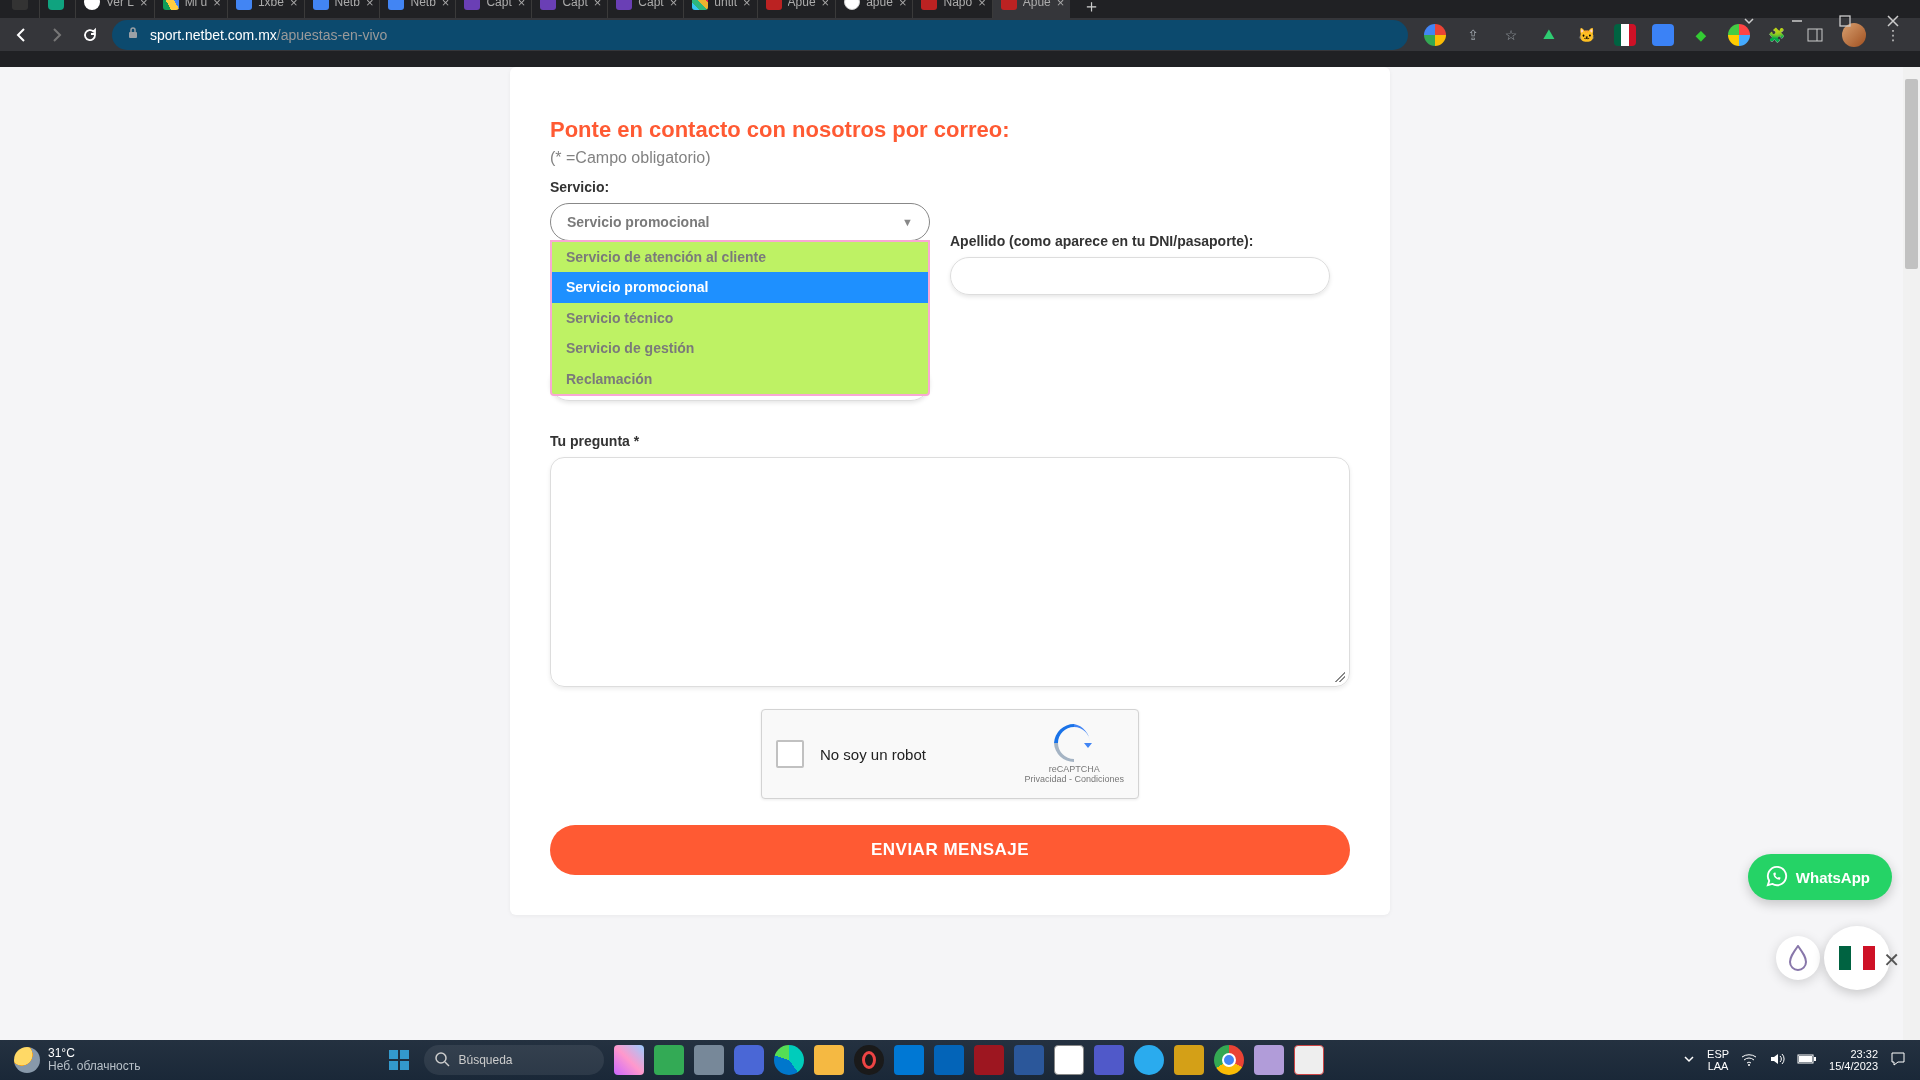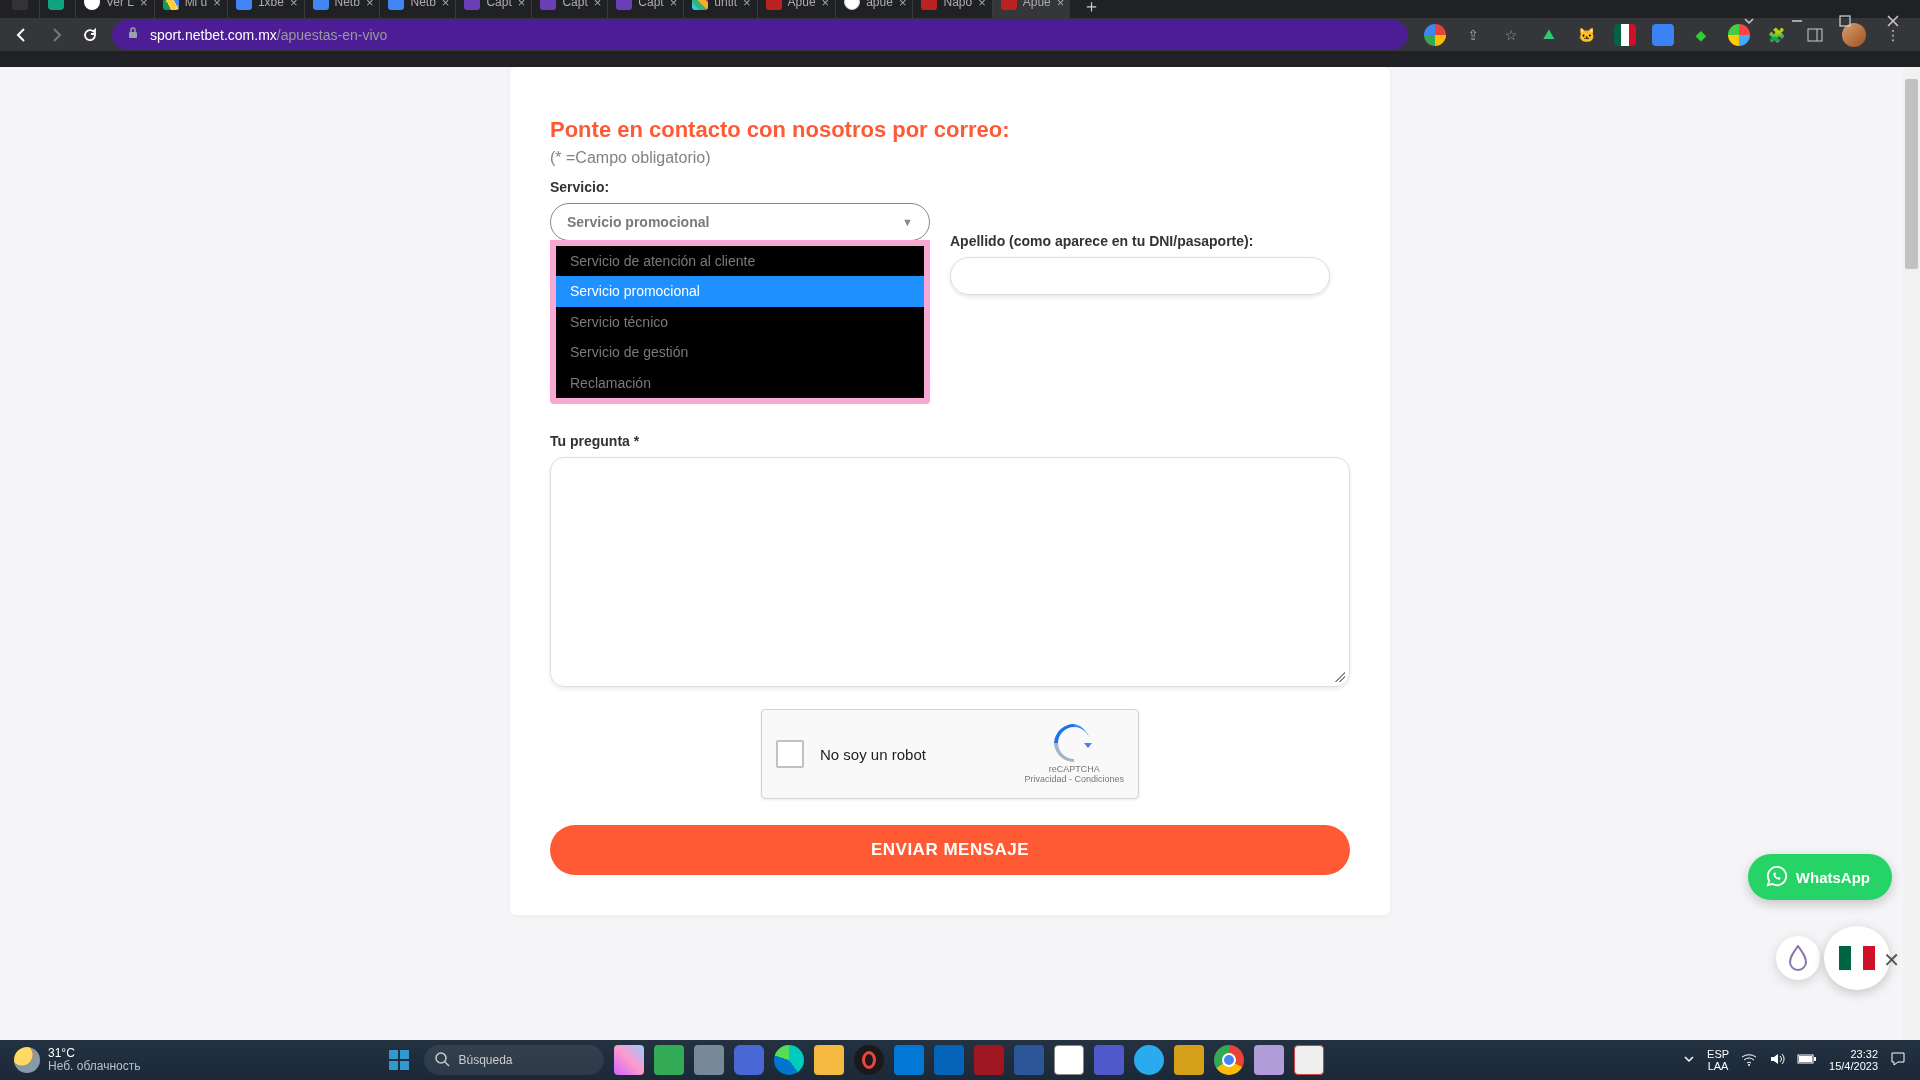--- a/index.html
+++ b/index.html
@@ -18,21 +18,21 @@
   .tab.active { background: #35363a; border-radius: 8px 8px 0 0; border-right: none; }
   .tab-favicon { width: 16px; height: 16px; border-radius: 3px; background: #555; flex: 0 0 16px; }
   .tab-title { overflow: hidden; flex:1; }
   .tab-close { color: #aaa; font-size: 13px; line-height: 1; flex:0 0 auto; }
   .tab-add { color: #ccc; width: 28px; text-align: center; padding-left: 12px; font-size: 18px; }
   
   
   .toolbar { height: 33px; background: #35363a; display: flex; align-items: center; padding: 0 10px; gap: 10px; }
   .nav-btn { width: 24px; height: 24px; display:flex; align-items:center; justify-content:center; color: #9aa0a6; }
   .nav-btn.enabled { color: #fff; }
-  .omnibox { flex: 1; height: 30px; background: #4c1d95; border-radius: 15px; display: flex; align-items: center; padding: 0 14px; color: #e8eaed; font-size: 14px; gap: 10px; }
+  .omnibox { flex: 1; height: 30px; background: #0c4a6e; border-radius: 15px; display: flex; align-items: center; padding: 0 14px; color: #e8eaed; font-size: 14px; gap: 10px; }
   .lock-icon { color: #9aa0a6; }
   .omnibox-host { color: #fff; }
   .omnibox-path { color: #9a9a9a; }
   .ext-icons { display: flex; align-items: center; gap: 16px; padding: 0 6px; }
   .ext { width: 22px; height: 22px; border-radius: 4px; display:flex; align-items:center; justify-content:center; font-size:14px; }
   .avatar { width: 24px; height: 24px; border-radius: 50%; background: linear-gradient(135deg, #d8a070, #a05020); }
 
   
   .viewport { position: absolute; top: 67px; left: 0; right: 0; bottom: 40px; background: #f5f5f7; }
   .scrollbar-v { position: absolute; right: 0; top: 0; bottom: 0; width: 17px; background: #f1f1f1; }
@@ -41,21 +41,21 @@
   .form-card { position: absolute; left: 510px; top: 0; width: 880px; background: #fff; border-radius: 6px; padding: 50px 40px 40px 40px; box-shadow: 0 1px 4px rgba(0,0,0,0.05); }
   .form-title { color: #ff5a33; font-size: 22px; font-weight: 700; margin-bottom: 6px; }
   .form-sub { color: #828282; font-size: 16px; margin-bottom: 12px; }
   .field-label { font-weight: 700; font-size: 14px; color: #333; margin-bottom: 8px; display:block; }
   .row { display: flex; }
   .col { flex:1; }
   
   .select-box { position: relative; width: 380px; }
   .select-display { border: 1px solid #888; border-radius: 20px; height: 38px; display: flex; align-items: center; padding: 0 16px; color: #7a7a7a; font-size: 14px; font-weight: 600; justify-content: space-between; background: #fff; }
   .select-caret { color: #888; font-size: 11px; }
-  .dropdown { position: absolute; top: 37px; left: 0; width: 380px; background: #000000; border: 6px solid #f9a8d4; border-radius: 0 0 4px 4px; overflow: hidden; z-index: 5; }
+  .dropdown { position: absolute; top: 37px; left: 0; width: 380px; background: #bef264; border: 2px solid #f9a8d4; border-radius: 0 0 4px 4px; overflow: hidden; z-index: 5; font-weight: bold; }
   .dropdown-item { padding: 4px 14px; font-size: 14px; color: #7a7a7a; line-height: 1.6; }
   .dropdown-item.selected { background: #1e90ff; color: #fff; }
 
   .text-input { width: 380px; height: 38px; border: 1px solid #ddd; border-radius: 20px; box-shadow: 0 2px 4px rgba(0,0,0,0.1); }
   .lastname-group { margin-top: 30px; }
   .question-group { margin-top: 135px; }
   .textarea { width: 800px; height: 230px; border: 1px solid #ddd; border-radius: 14px; box-shadow: 0 2px 4px rgba(0,0,0,0.08); resize: none; position: relative; }
   .textarea::after { content: ''; position: absolute; right: 4px; bottom: 4px; width: 10px; height: 10px; background: linear-gradient(135deg, transparent 50%, #888 50%, #888 60%, transparent 60%, transparent 70%, #888 70%, #888 80%, transparent 80%); }
 
   .recaptcha { width: 378px; height: 90px; border: 1px solid #d3d3d3; border-radius: 4px; margin: 22px auto 0; display: flex; align-items: center; padding: 0 14px; background: #f9f9f9; box-shadow: 0 1px 3px rgba(0,0,0,0.08); }

